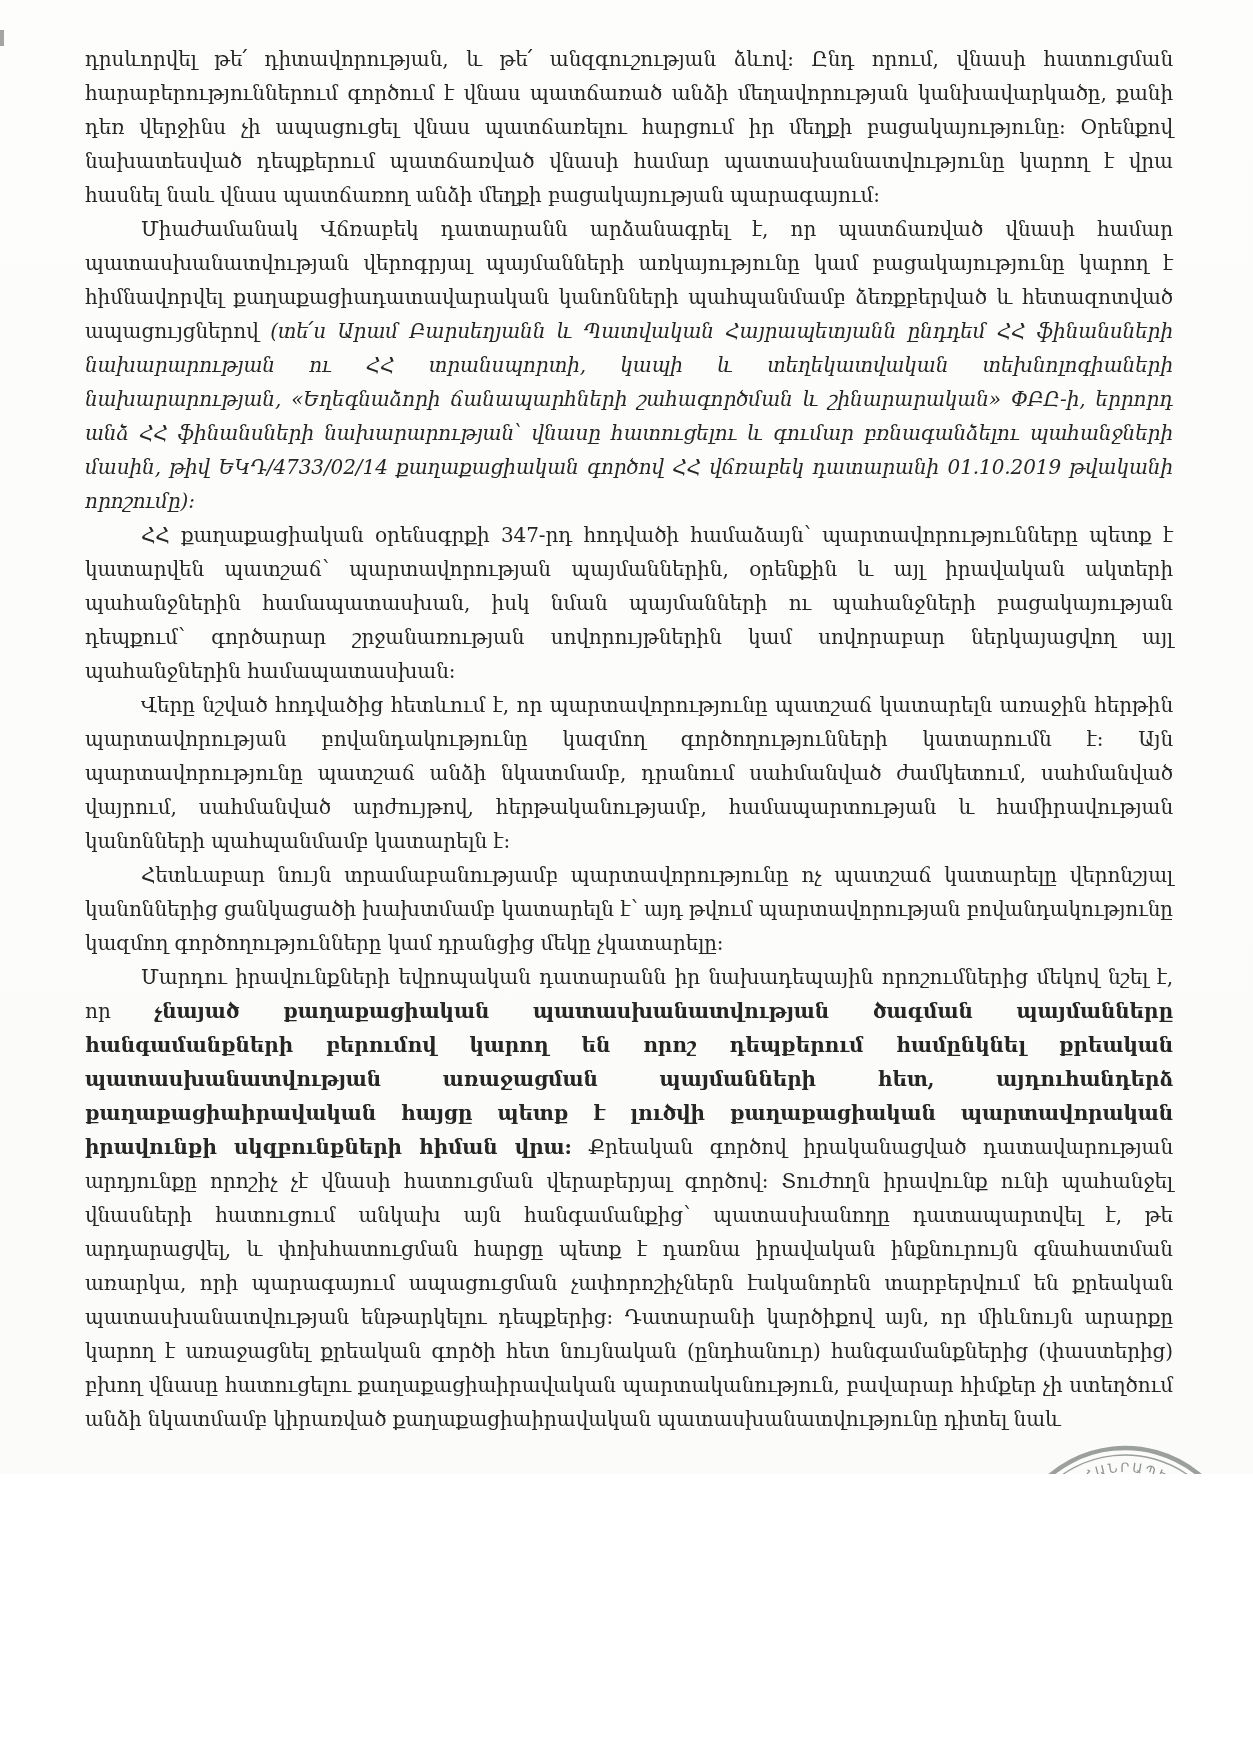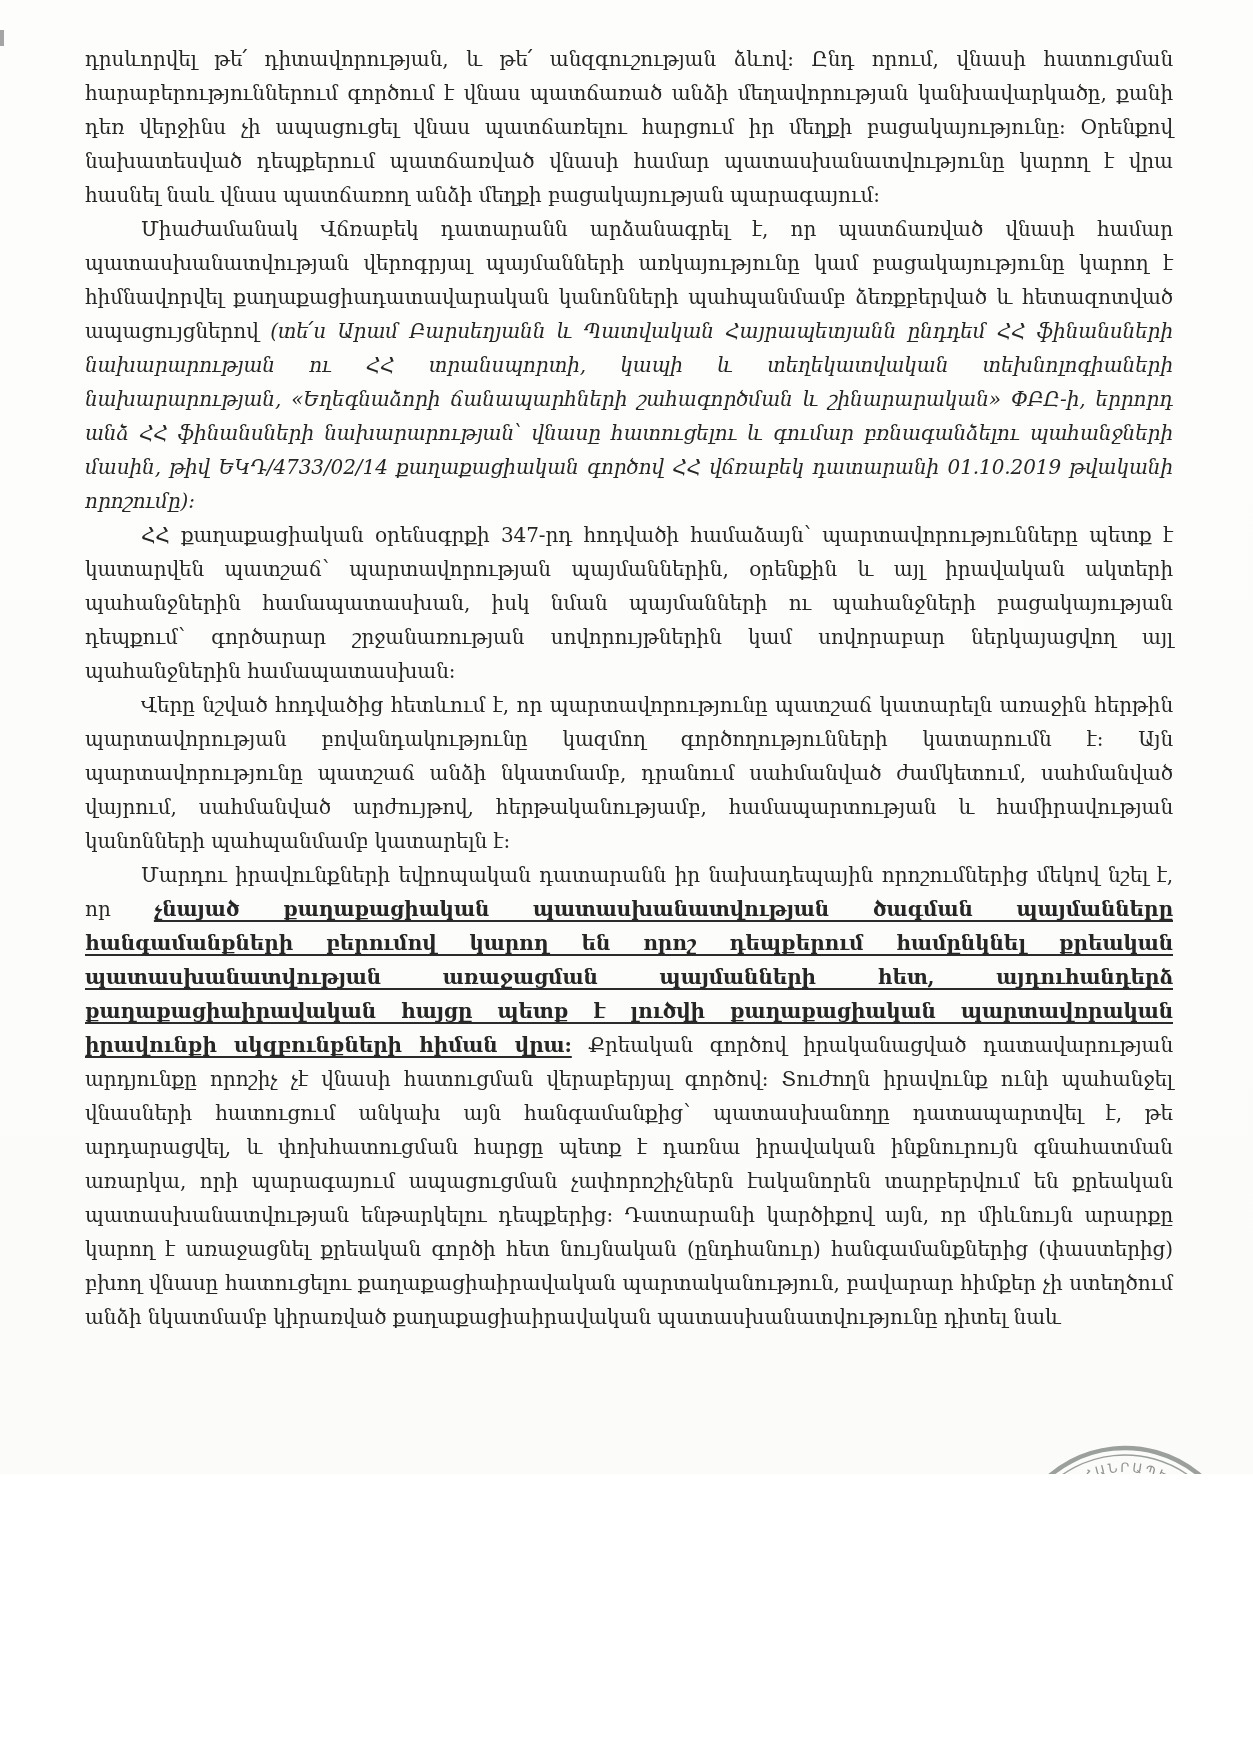--- a/index.html
+++ b/index.html
@@ -15,21 +15,20 @@
     position:absolute;left:85px;top:42px;width:1088px;
     font-size:20px;line-height:34px;
     text-align:justify;letter-spacing:-0.1px;
   }
   .para{margin:0;text-indent:56px;}
   .para.no-indent{text-indent:0;}
   .seg{font-style:normal;}
   .seg.italic{font-style:italic;}
   .seg.emph{
     font-weight:bold;
-    text-decoration:underline;
     text-decoration-thickness:2.4px;
     text-underline-offset:4px;
     text-decoration-color:#2b2b2b;
   }
   .page-number{
     position:absolute;left:0;right:0;top:1616px;
     text-align:center;
     font-family:"DejaVu Sans",sans-serif;
     font-size:20px;color:#202020;
   }
@@ -49,20 +48,21 @@
   <div class="content">
 
     <p class="para no-indent"><span class="seg">դրսևորվել թե՛ դիտավորության, և թե՛ անզգուշության ձևով: Ընդ որում, վնասի հատուցման հարաբերություններում գործում է վնաս պատճառած անձի մեղավորության կանխավարկածը, քանի դեռ վերջինս չի ապացուցել վնաս պատճառելու հարցում իր մեղքի բացակայությունը: Օրենքով նախատեսված դեպքերում պատճառված վնասի համար պատասխանատվությունը կարող է վրա հասնել նաև վնաս պատճառող անձի մեղքի բացակայության պարագայում:</span></p>
 
     <p class="para"><span class="seg">Միաժամանակ Վճռաբեկ դատարանն արձանագրել է, որ պատճառված վնասի համար պատասխանատվության վերոգրյալ պայմանների առկայությունը կամ բացակայությունը կարող է հիմնավորվել քաղաքացիադատավարական կանոնների պահպանմամբ ձեռքբերված և հետազոտված ապացույցներով </span><span class="seg italic">(տե՛ս Արամ Բարսեղյանն և Պատվական Հայրապետյանն ընդդեմ ՀՀ ֆինանսների նախարարության ու ՀՀ տրանսպորտի, կապի և տեղեկատվական տեխնոլոգիաների նախարարության, «Եղեգնաձորի ճանապարհների շահագործման և շինարարական» ՓԲԸ-ի, երրորդ անձ ՀՀ ֆինանսների նախարարության՝ վնասը հատուցելու և գումար բռնագանձելու պահանջների մասին, թիվ ԵԿԴ/4733/02/14 քաղաքացիական գործով ՀՀ վճռաբեկ դատարանի 01.10.2019 թվականի որոշումը):</span></p>
 
     <p class="para"><span class="seg">ՀՀ քաղաքացիական օրենսգրքի 347-րդ հոդվածի համաձայն՝ պարտավորությունները պետք է կատարվեն պատշաճ՝ պարտավորության պայմաններին, օրենքին և այլ իրավական ակտերի պահանջներին համապատասխան, իսկ նման պայմանների ու պահանջների բացակայության դեպքում՝ գործարար շրջանառության սովորույթներին կամ սովորաբար ներկայացվող այլ պահանջներին համապատասխան:</span></p>
 
     <p class="para"><span class="seg">Վերը նշված հոդվածից հետևում է, որ պարտավորությունը պատշաճ կատարելն առաջին հերթին պարտավորության բովանդակությունը կազմող գործողությունների կատարումն է: Այն պարտավորությունը պատշաճ անձի նկատմամբ, դրանում սահմանված ժամկետում, սահմանված վայրում, սահմանված արժույթով, հերթականությամբ, համապարտության և համիրավության կանոնների պահպանմամբ կատարելն է:</span></p>
 
+    <p class="para"><span class="seg">Հետևաբար նույն տրամաբանությամբ պարտավորությունը ոչ պատշաճ կատարելը վերոնշյալ կանոններից ցանկացածի խախտմամբ կատարելն է՝ այդ թվում պարտավորության բովանդակությունը կազմող գործողությունները կամ դրանցից մեկը չկատարելը:</span></p>
 
     <p class="para"><span class="seg">Մարդու իրավունքների եվրոպական դատարանն իր նախադեպային որոշումներից մեկով նշել է, որ </span><span class="seg emph">չնայած քաղաքացիական պատասխանատվության ծագման պայմանները հանգամանքների բերումով կարող են որոշ դեպքերում համընկնել քրեական պատասխանատվության առաջացման պայմանների հետ, այդուհանդերձ քաղաքացիաիրավական հայցը պետք է լուծվի քաղաքացիական պարտավորական իրավունքի սկզբունքների հիման վրա:</span><span class="seg"> Քրեական գործով իրականացված դատավարության արդյունքը որոշիչ չէ վնասի հատուցման վերաբերյալ գործով: Տուժողն իրավունք ունի պահանջել վնասների հատուցում անկախ այն հանգամանքից՝ պատասխանողը դատապարտվել է, թե արդարացվել, և փոխհատուցման հարցը պետք է դառնա իրավական ինքնուրույն գնահատման առարկա, որի պարագայում ապացուցման չափորոշիչներն էականորեն տարբերվում են քրեական պատասխանատվության ենթարկելու դեպքերից: Դատարանի կարծիքով այն, որ միևնույն արարքը կարող է առաջացնել քրեական գործի հետ նույնական (ընդհանուր) հանգամանքներից (փաստերից) բխող վնասը հատուցելու քաղաքացիաիրավական պարտականություն, բավարար հիմքեր չի ստեղծում անձի նկատմամբ կիրառված քաղաքացիաիրավական պատասխանատվությունը դիտել նաև</span></p>
 
   </div>
 
 
   <svg class="seal" viewBox="0 0 250 250" xmlns="http://www.w3.org/2000/svg">
     <defs>
       <path id="arcTop" d="M 33,125 A 92,92 0 0 1 217,125"></path>
       <path id="arcBottom" d="M 39,125 A 86,86 0 0 0 211,125"></path>

